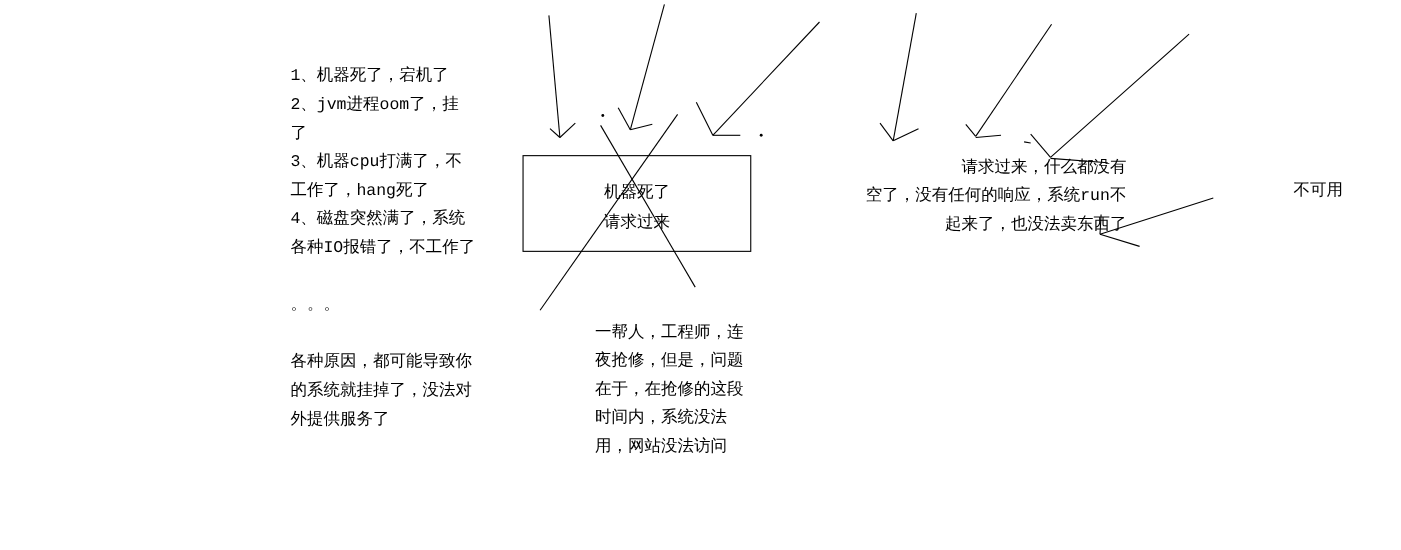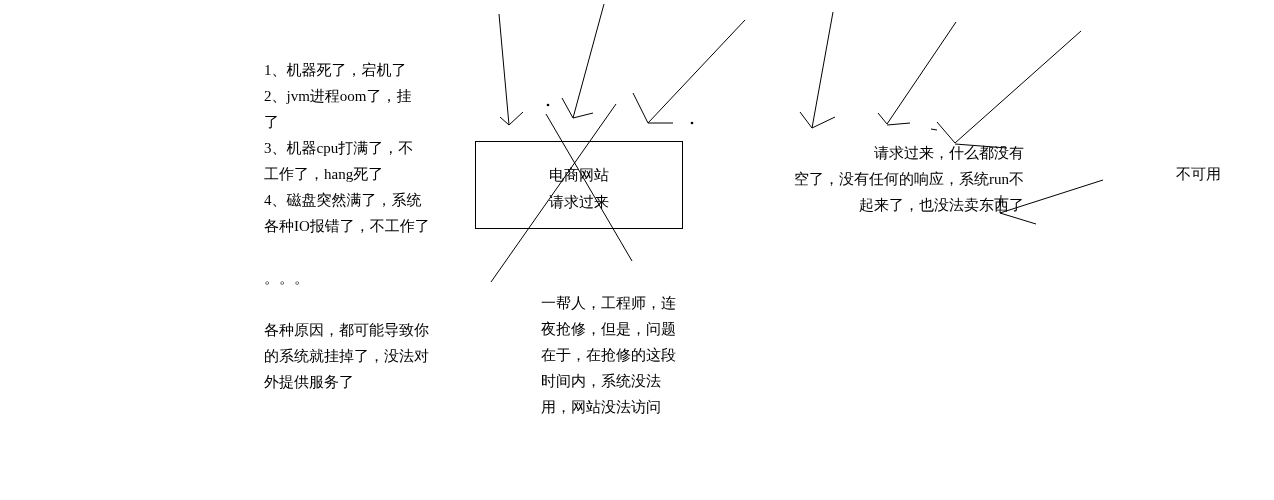--- a/index.html
+++ b/index.html
@@ -5,21 +5,21 @@
   html, body {
     margin: 0;
     padding: 0;
     background: #ffffff;
   }
   .canvas {
     position: relative;
     width: 1274px;
     height: 500px;
     background: #ffffff;
-    font-family: Liberation Serif, serif;
+    font-family: Liberation Mono, monospace;
     color: #000000;
     overflow: hidden;
   }
   .note {
     position: absolute;
     font-size: 15px;
     line-height: 26px;
     white-space: pre-line;
     color: #000000;
   }
@@ -69,21 +69,21 @@
 4、磁盘突然满了，系统
 各种IO报错了，不工作了
 
 。。。
 
 各种原因，都可能导致你
 的系统就挂掉了，没法对
 外提供服务了</div>
 
   <div class="system-box">
-    <div class="box-line">电商网站</div>
+    <div class="box-line">机器死了</div>
     <div class="box-line">请求过来</div>
   </div>
 
   <div class="note note-repair">一帮人，工程师，连
 夜抢修，但是，问题
 在于，在抢修的这段
 时间内，系统没法
 用，网站没法访问</div>
 
   <div class="note note-request">请求过来，什么都没有

